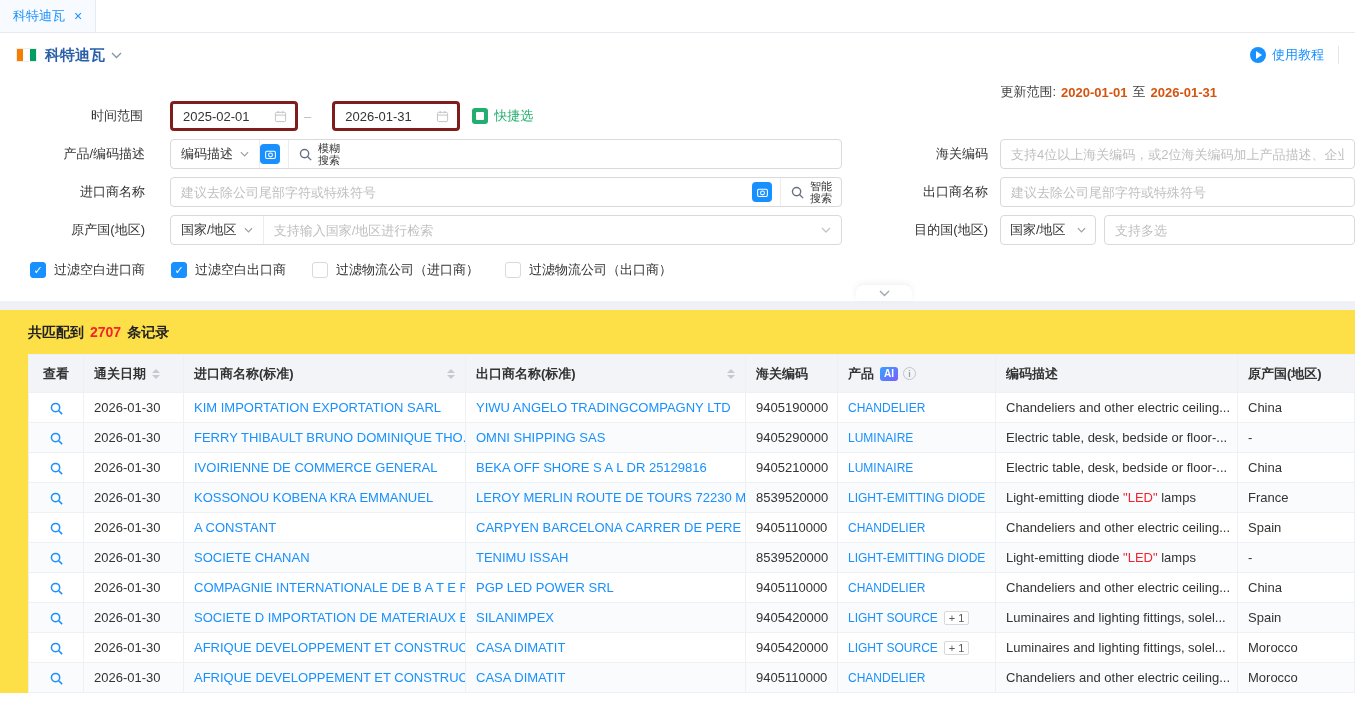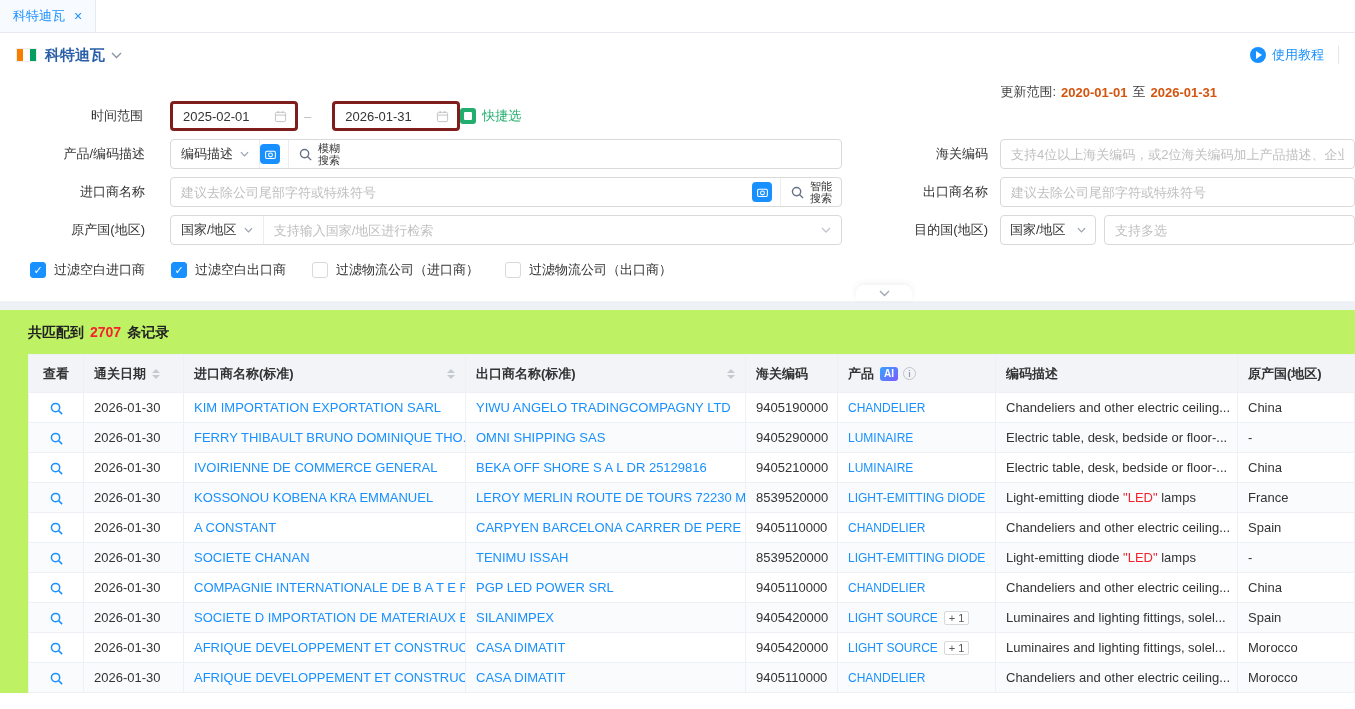--- a/index.html
+++ b/index.html
@@ -35,42 +35,42 @@
   .flabel { width:170px; flex:none; text-align:right; padding-right:25px; color:#333; }
   .fright { display:flex; align-items:center; flex:1; min-width:0; }
   .flabel-r { width:155px; flex:none; text-align:right; padding-right:12px; color:#333; }
   .segmented { display:flex; }
   .seg { height:30px; padding:0 15px; font-family:inherit; font-size:13px; cursor:pointer; background:#fff; border:1px solid #d9d9d9; color:#333; }
   .seg.active { background:#e7f4ff; border-color:#1890ff; color:#1890ff; border-radius:4px 0 0 4px; }
   .seg.plain { border-left:none; border-radius:0 4px 4px 0; }
   .datebox { width:128px; height:30px; border:3px solid #7f1d1d; border-radius:4px; display:flex; align-items:center; padding:0 8px 0 10px; gap:6px; color:#333; cursor:pointer; background:#fff; flex:none;margin-left:15px; }
   .datebox span { flex:1; }
   .dash { color:#bbb; margin:0 6px; flex:none; }
-  .quick { display:flex; align-items:center; gap:6px; color:#21ae6e; cursor:pointer; white-space:nowrap; flex:none; }
+  .quick { display:flex; align-items:center; gap:6px; color:#21ae6e; margin-left:12px; cursor:pointer; white-space:nowrap; flex:none; }
   .quick-ic { width:16px; height:16px; border-radius:3px; background:#21ae6e; position:relative; flex:none; }
   .quick-ic:after { content:""; position:absolute; inset:4px; background:#fff; border-radius:1px; }
   .inputgroup { width:672px; height:30px; border:1px solid #d9d9d9; border-radius:4px; display:flex; align-items:center; background:#fff; flex:none; }
   .ig-select { display:flex; align-items:center; gap:7px; padding:0 10px; height:100%; border-right:1px solid #ececec; cursor:pointer; flex:none; color:#333; }
   .ig-input { flex:1; min-width:0; height:100%; border:none; outline:none; background:transparent; font-family:inherit; font-size:13px; color:#333; padding:0 10px; }
   input::placeholder { color:#bfbfbf; }
   .blue-ic { width:20px; height:20px; border-radius:4px; background:#1890ff; display:flex; align-items:center; justify-content:center; margin-right:8px; cursor:pointer; flex:none; }
   .ig-btn { height:100%; border-left:1px solid #ececec; display:flex; align-items:center; gap:5px; padding:0 9px; cursor:pointer; flex:none; }
   .two-line { display:flex; flex-direction:column; font-size:11px; line-height:12px; color:#333; }
   .ig-suffix { padding-right:10px; display:flex; align-items:center; flex:none; }
   .r-input { flex:1; min-width:0; height:30px; border:1px solid #d9d9d9; border-radius:4px; font-family:inherit; font-size:13px; color:#333; padding:0 10px; outline:none; }
   .r-select { width:96px; height:30px; border:1px solid #d9d9d9; border-radius:4px; display:flex; align-items:center; justify-content:space-between; padding:0 9px; color:#333; cursor:pointer; margin-right:8px; flex:none; }
   .checkrow { display:flex; gap:26px; padding:8px 0 2px 30px; align-items:center; }
   .cb-item { display:flex; align-items:center; gap:8px; cursor:pointer; }
   .cb-box { width:16px; height:16px; border:1px solid #d9d9d9; border-radius:3px; background:#fff; display:flex; align-items:center; justify-content:center; font-size:11px; color:#fff; flex:none; }
   .cb-box.checked { background:#1890ff; border-color:#1890ff; }
   .cb-label { color:#333; }
   .collapse { position:absolute; bottom:0; left:856px; width:56px; height:16px; display:flex; align-items:center; justify-content:center; color:#a0a6b0; background:#fff; border-radius:8px 8px 0 0; box-shadow:0 -2px 6px rgba(0,0,0,0.06); cursor:pointer; }
   .gap { height:8px; background:#eef1f5; }
   
-  .results { background:#bef264; padding:14px 0 0 28px; }
+  .results { background:#fde047; padding:14px 0 0 28px; }
   .summary { display:flex; gap:6px; font-size:14px; font-weight:bold; color:#222; margin-bottom:12px; }
   .count { color:#f5222d; }
   table { border-collapse:collapse; table-layout:fixed; width:1327px; }
   th, td { border:1px solid #edf0f4; }
   th { height:38px; background:#f2f4f8; font-size:13px; font-weight:bold; color:#333; text-align:left; padding:0 10px; white-space:nowrap; overflow:hidden; }
   td { height:30px; font-size:13px; padding:0 10px; white-space:nowrap; overflow:hidden; color:#333; background:#fff; }
   tr.alt td { background:#fafbfc; }
   .c-view { text-align:center; padding:0; }
   .th-flex { display:flex; align-items:center; }
   .th-flex.spread { justify-content:space-between; }

